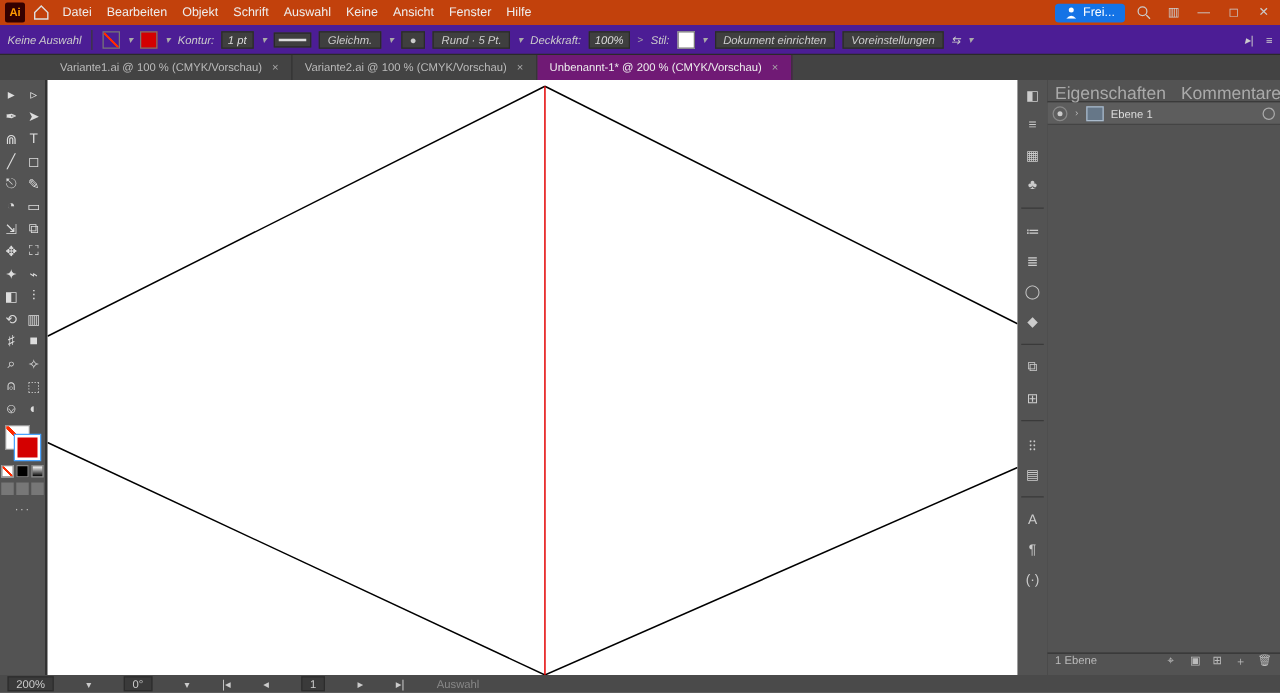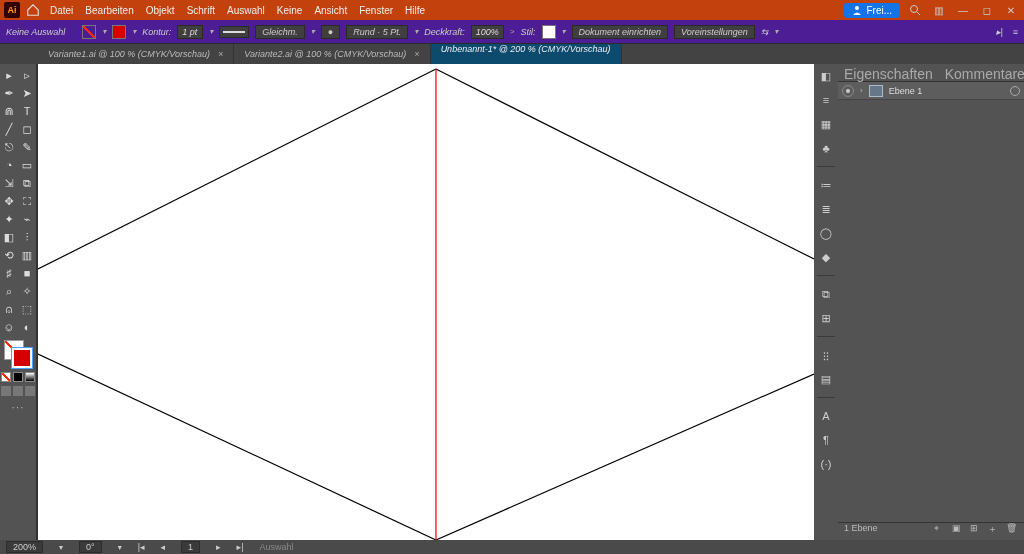--- a/index.html
+++ b/index.html
@@ -18,23 +18,23 @@
   .ctlbar .swatch { width:14px;height:14px;border:1px solid #777; position:relative;}
   .ctlbar .swatch.nostroke::after{content:"";position:absolute;inset:0;background:linear-gradient(to top right, transparent 45%, #ff2a00 45%, #ff2a00 55%, transparent 55%);}
   .ctlbar .swatch.red{background:#d40000;}
   .ctlbar .chev{font-size:8px;color:#aaa;}
   .ctlbar .field{background:#3f3f3f;border:1px solid #2a2a2a;color:#ddd;padding:1px 4px;min-width:26px;}
   .ctlbar .dashprev{width:30px;height:12px;background:#3f3f3f;border:1px solid #2a2a2a;display:flex;align-items:center;justify-content:center;}
   .ctlbar .dashprev span{width:22px;height:2px;background:#ddd;}
   .ctlbar .btn{background:#3f3f3f;border:1px solid #2a2a2a;padding:1px 6px;}
   .ctlbar .sep{width:1px;height:16px;background:#383838;margin:0 2px;}
   
-  .tabrow { height:20px; background:#434343; display:flex; align-items:stretch; padding-left:38px; font-size:9px;font-style:italic; }
+  .tabrow { height:20px; background:#434343; display:flex; align-items:stretch; padding-left:38px; font-size:9px; }
   .tabrow .tab { display:flex; align-items:center; padding:0 10px; color:#bbb; border-right:1px solid #333; gap:8px;}
-  .tabrow .tab.active { background:#0c4a6e; color:#eee;flex-direction:column; }
+  .tabrow .tab.active { background:#701a75; color:#eee; }
   .tabrow .tab .x{color:#aaa;}
   
   .main { position:relative; height:calc(554px - 20px - 24px - 20px - 14px); display:flex; }
   
   .ltools { width:36px; background:#535353; display:flex; flex-direction:column; align-items:center; padding-top:2px; gap:0;}
   .ltools .row{display:flex;}
   .ltools .tool{width:18px;height:18px;display:flex;align-items:center;justify-content:center;color:#ddd;font-size:11px;position:relative;}
   .ltools .bigfill{margin-top:4px;width:28px;height:28px;position:relative;}
   .ltools .bigfill .f1{position:absolute;left:0;top:0;width:20px;height:20px;background:#fff;border:1px solid #999;}
   .ltools .bigfill .f1::after{content:"";position:absolute;inset:0;background:linear-gradient(to top right, transparent 45%, #ff2a00 45%, #ff2a00 55%, transparent 55%);}
@@ -63,21 +63,21 @@
   .layerrow .eye{width:12px;height:12px;border:1px solid #888;border-radius:50%;position:relative;}
   .layerrow .eye::after{content:"";position:absolute;top:3px;left:3px;width:4px;height:4px;background:#ccc;border-radius:50%;}
   .layerrow .tw{color:#bbb;font-size:8px;}
   .layerrow .thumb{width:14px;height:12px;background:#678;border:1px solid #abc;}
   .layerrow .ring{margin-left:auto;width:10px;height:10px;border:1px solid #aaa;border-radius:50%;}
   .rpanels .fill{flex:1;background:#535353;}
   .rpanels .foot{height:18px;border-top:1px solid #333;display:flex;align-items:flex-start;padding:0 6px;font-size:9px;color:#bbb;gap:6px;}
   .rpanels .foot .sp{flex:1;}
   .rpanels .foot .ic{width:12px;height:12px;}
   
-  .status{height:14px;background:#4a4a4a;display:flex;align-items:center;font-size:9px;color:#ccc;padding:0 6px;gap:16px;}
+  .status{height:14px;background:#4a4a4a;display:flex;align-items:center;font-size:9px;color:#ccc;padding:0 6px;gap:26px;}
   .status .cell{background:#3a3a3a;padding:0 6px;border:1px solid #2c2c2c;}
   .status .chev{font-size:8px;}
   .status .wide{min-width:110px;color:#888;}
 </style>
 </head>
 <body>
 
 <div class="sysbar">
   <div class="ai-logo">Ai</div>
   <svg class="home" viewBox="0 0 16 16">

